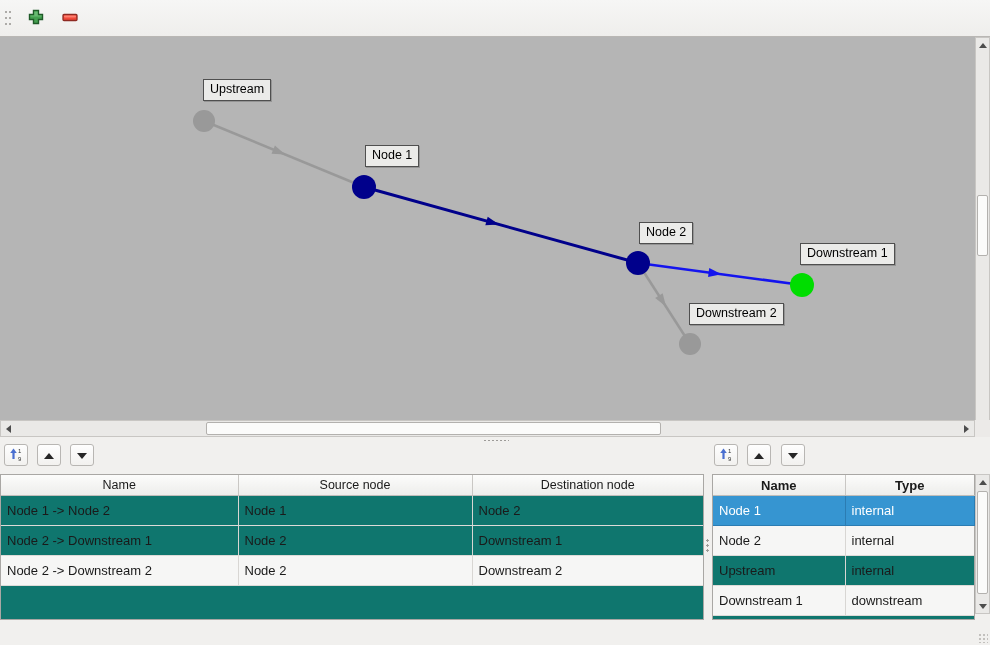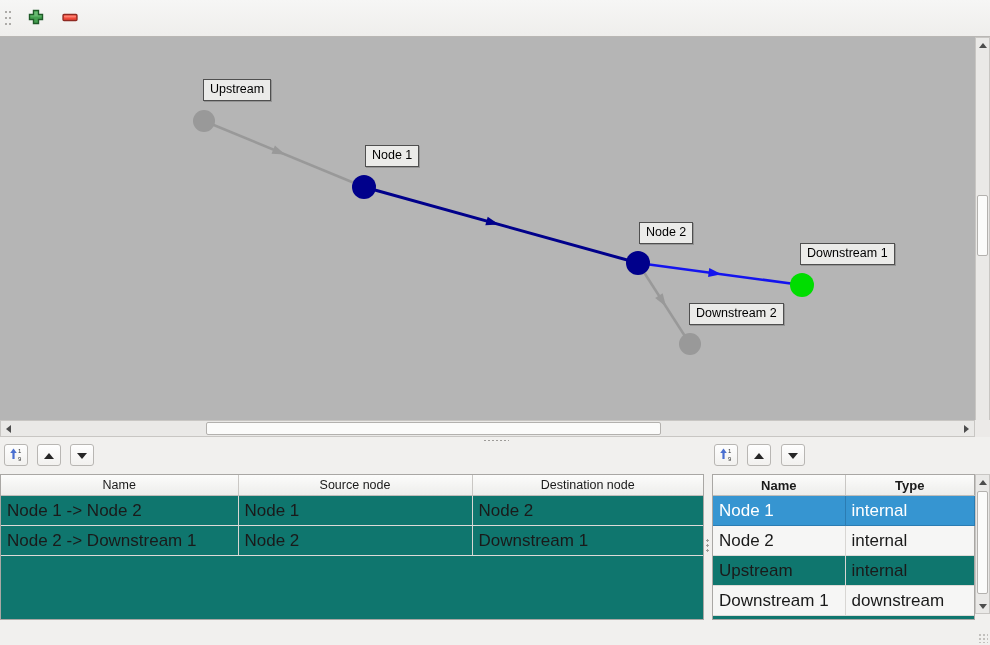--- a/index.html
+++ b/index.html
@@ -86,21 +86,21 @@
   table.tbl{border-collapse:collapse;width:100%;table-layout:fixed;}
   .tbl th{
     height:20px;font-weight:normal;font-size:12.5px;
     background:linear-gradient(#fcfcfb,#ededeb);
     border-bottom:1px solid #bfbdba;border-right:1px solid #c9c7c4;
     text-align:center;padding:0 4px;overflow:hidden;white-space:nowrap;
   }
   .tbl th:last-child{border-right:none;}
   .tbl.bold-head th{font-weight:bold;font-size:13px;}
   .tbl td{
-    height:29px;padding:0 0 0 6px;font-size:17px;
+    height:29px;padding:0 0 0 6px;font-size:13px;
     border-bottom:1px solid #dddbd8;border-right:1px solid #d8d6d3;
     overflow:hidden;white-space:nowrap;
   }
   .tbl td:last-child{border-right:none;}
   .tbl tr.alt td{background:#f6f6f5;}
   .tbl tr.selected td{background:#3695d1;color:#ffffff;border-right:1px solid #2b7cb2;border-bottom:1px solid #2b7cb2;}
 
   .corner-grip{
     position:absolute;right:2px;bottom:2px;width:10px;height:10px;
     background-image:radial-gradient(circle,#c2c0bd 1px,transparent 1.1px);
@@ -240,20 +240,25 @@
           <tr>
             <td>Node 1 -&gt; Node 2</td>
             <td>Node 1</td>
             <td>Node 2</td>
           </tr>
           <tr>
             <td>Node 2 -&gt; Downstream 1</td>
             <td>Node 2</td>
             <td>Downstream 1</td>
           </tr>
+          <tr class="alt">
+            <td>Node 2 -&gt; Downstream 2</td>
+            <td>Node 2</td>
+            <td>Downstream 2</td>
+          </tr>
         </tbody>
       </table>
   </div>
 
   <div class="v-splitter">
       <div class="dots"></div>
     </div>
 
   <div class="tbl-wrap" style="left:712px;width:263px;height:146px;">
     <table class="tbl bold-head" id="node-table">

